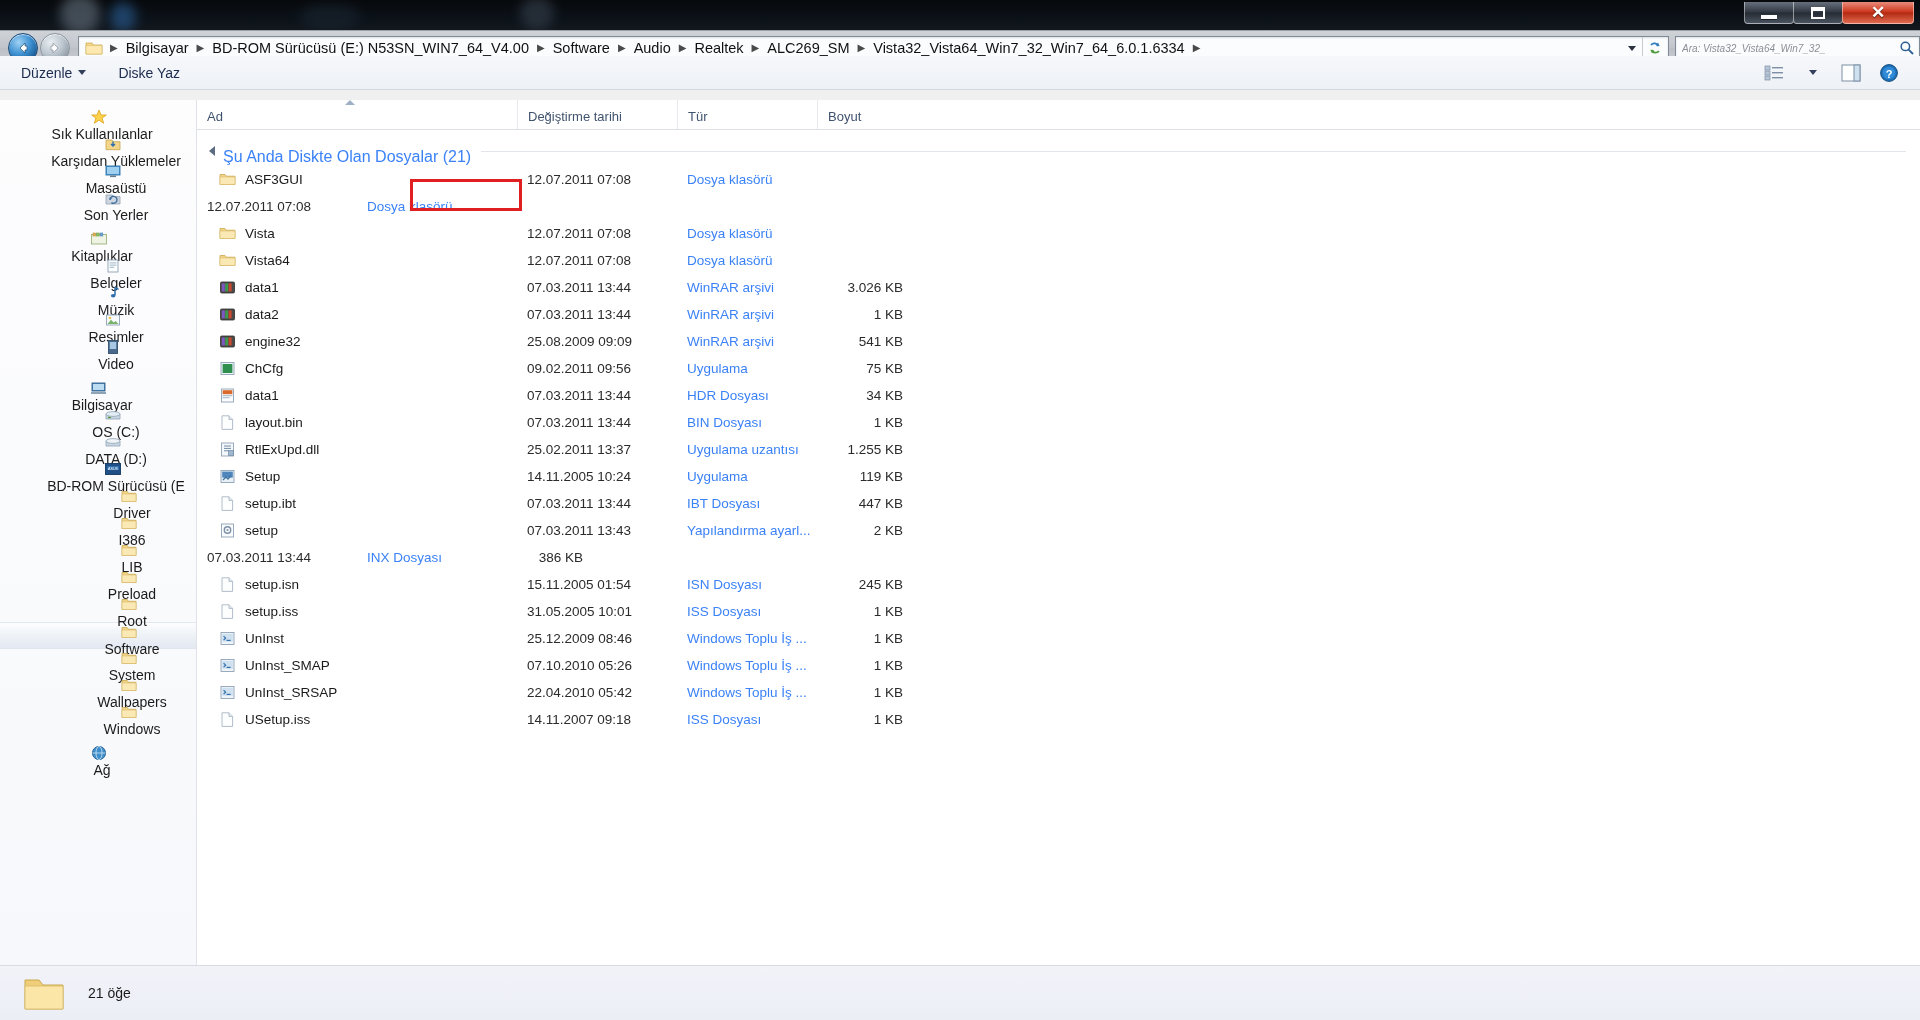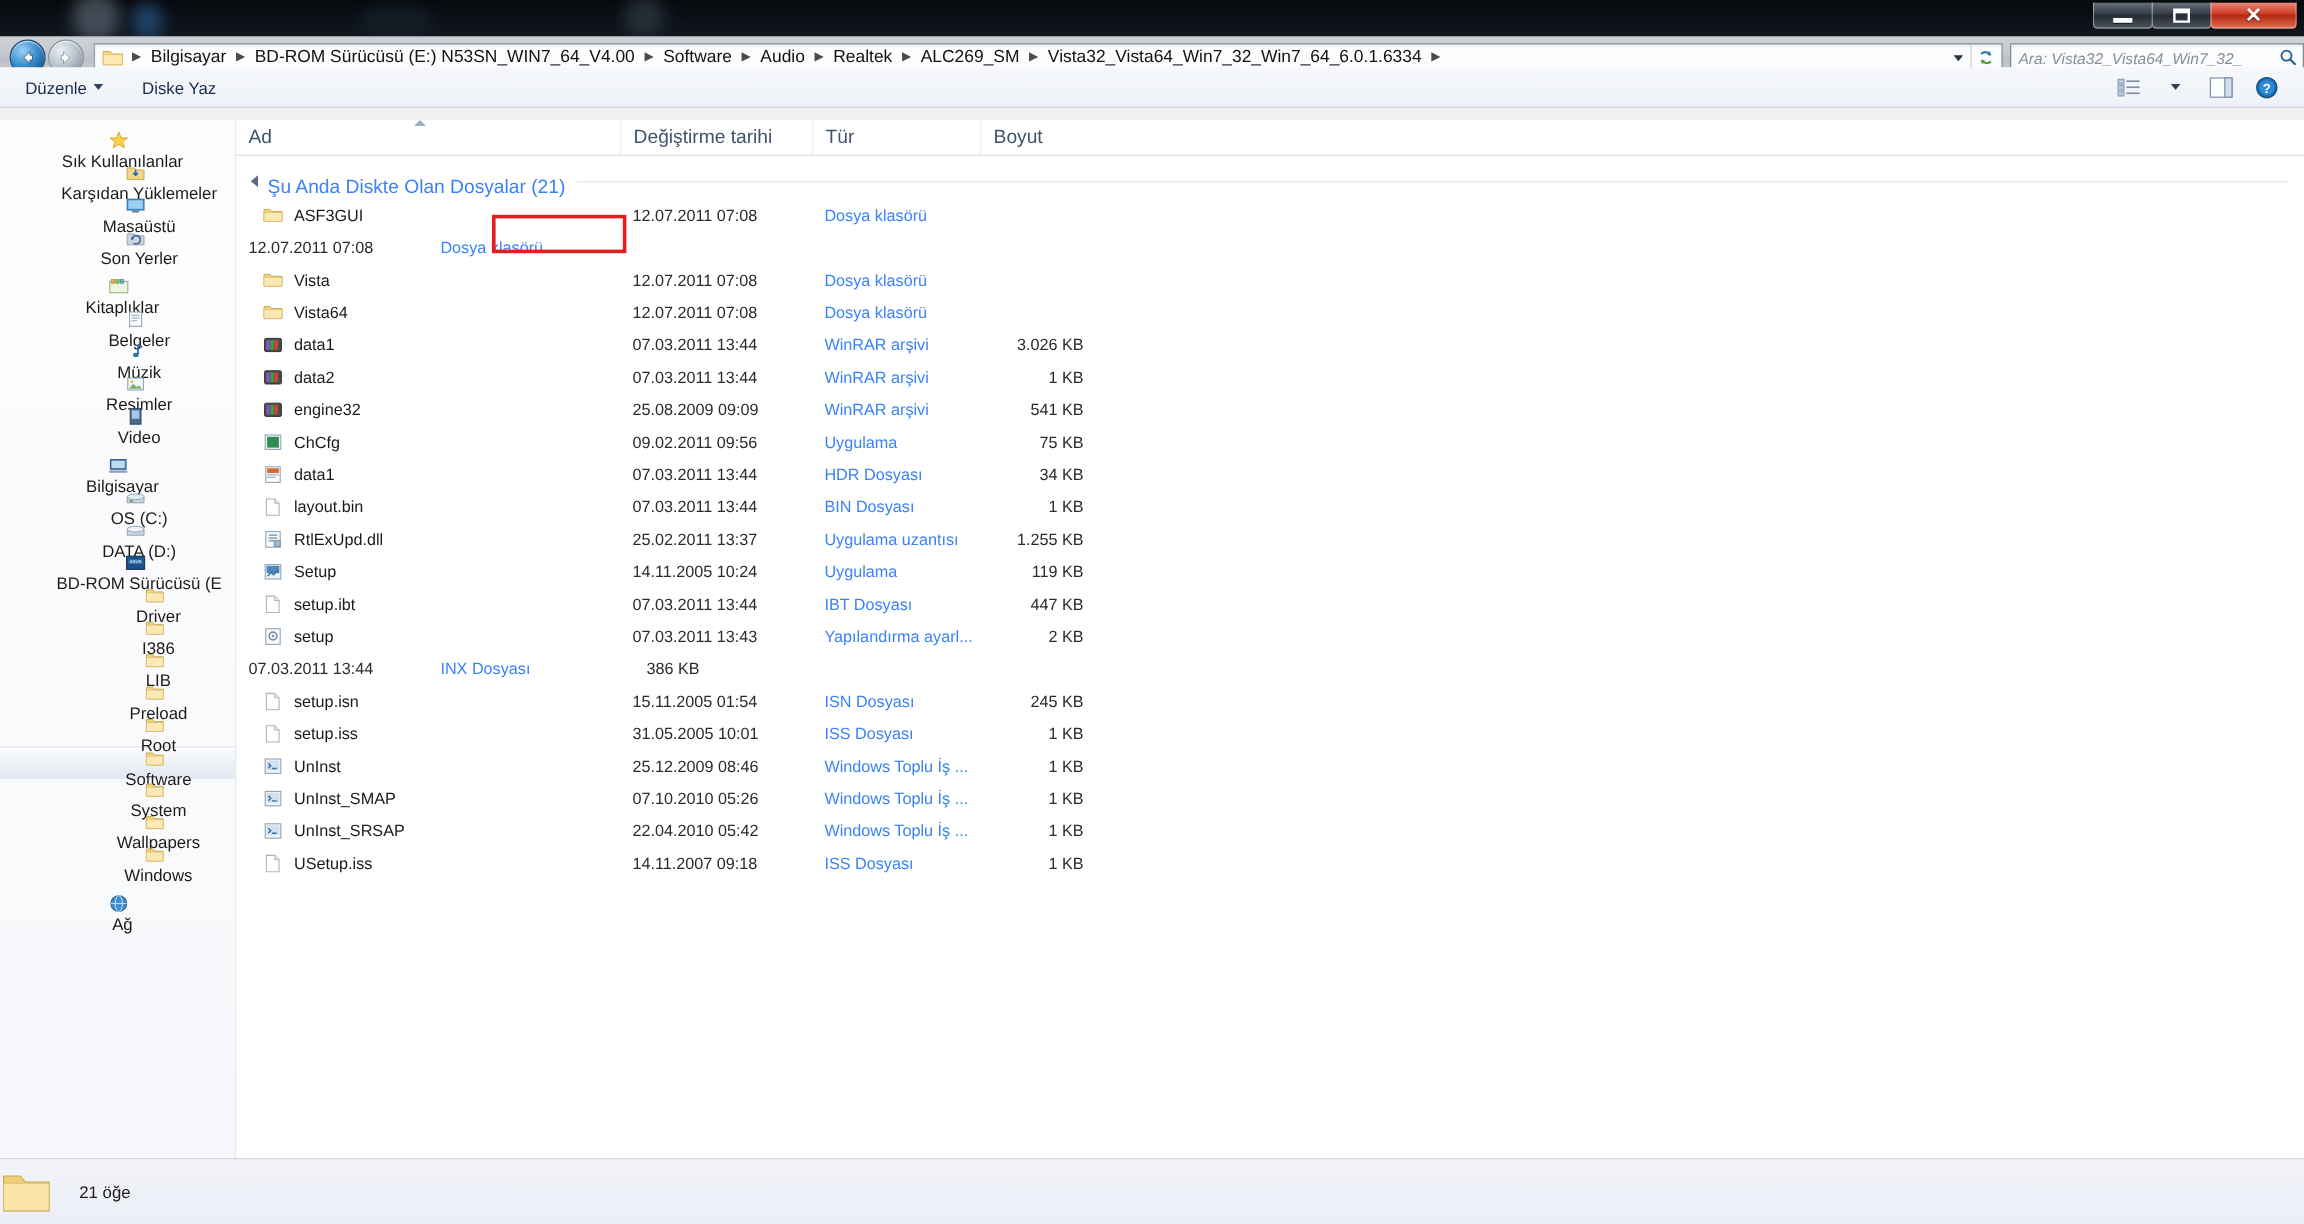--- a/index.html
+++ b/index.html
@@ -118,21 +118,21 @@
     width: 24px; height: 22px; display: flex; align-items: center; justify-content: center;
     flex: 0 0 auto; border-left: 1px solid #c6ccd2;
   }
   .searchbox {
     margin-left: 6px; height: 24px; width: 246px;
     background: #fbfcfd; border: 1px solid #7f8b96;
     display: flex; align-items: center; padding: 0 4px 0 6px;
     box-shadow: inset 0 1px 2px rgba(0,0,0,.12);
   }
   .search-text {
-    flex: 1 1 auto; font-size: 13px; color: #8a8f96; font-style: italic;
+    flex: 1 1 auto; font-size: 10px; color: #8a8f96; font-style: italic;
     overflow: hidden; white-space: nowrap; text-overflow: clip;
   }
 
   
   .toolbar {
     position: absolute; left: 0; top: 56px; width: 1920px; height: 34px;
     background: linear-gradient(180deg,#f6f8fb 0%, #eef1f6 100%);
     border-bottom: 1px solid #d2d7de;
     display: flex; align-items: center;
   }
@@ -181,21 +181,21 @@
   .listpane {
     flex: 1 1 auto; height: 100%; position: relative; background: #fff;
     overflow: hidden;
   }
   .col-head {
     height: 30px; display: flex; align-items: flex-end;
     border-bottom: 1px solid #dcdfe4;
     background: #fff;
   }
   .col {
-    font-size: 16px; color: #40536e; padding: 0 0 5px 10px;
+    font-size: 13px; color: #40536e; padding: 0 0 5px 10px;
     position: relative; height: 30px; display: flex; align-items: flex-end;
   }
   .col + .col { border-left: 1px solid #e6e9ed; }
   .col-ad    { width: 320px; }
   .col-date  { width: 160px; }
   .col-type  { width: 140px; }
   .col-size  { width: 98px; }
   .sort-arrow {
     position: absolute; left: 148px; top: 1px;
     width: 0; height: 0;
@@ -229,21 +229,21 @@
     left: 213px; top: 79px; width: 112px; height: 32px;
     border: 3px solid #e02020;
     pointer-events: none;
   }
 
   
   .statusbar {
     position: absolute; left: 0; top: 965px; width: 1920px; height: 55px;
     background: linear-gradient(180deg,#f2f3f9 0%, #eceef6 100%);
     border-top: 1px solid #d6dae2;
-    display: flex; align-items: center; gap: 22px;
+    display: flex; align-items: center; padding-left: 22px; gap: 22px;
   }
   .status-text { font-size: 14px; color: #1a1a1a; }
 </style>
 </head>
 <body>
 
 <div id="app">
 
   <div class="desktop-backdrop">
     <div class="desk-blob" style="left:60px;  top:-6px;  width:40px; height:40px; background:#6f7c8a;"></div>

